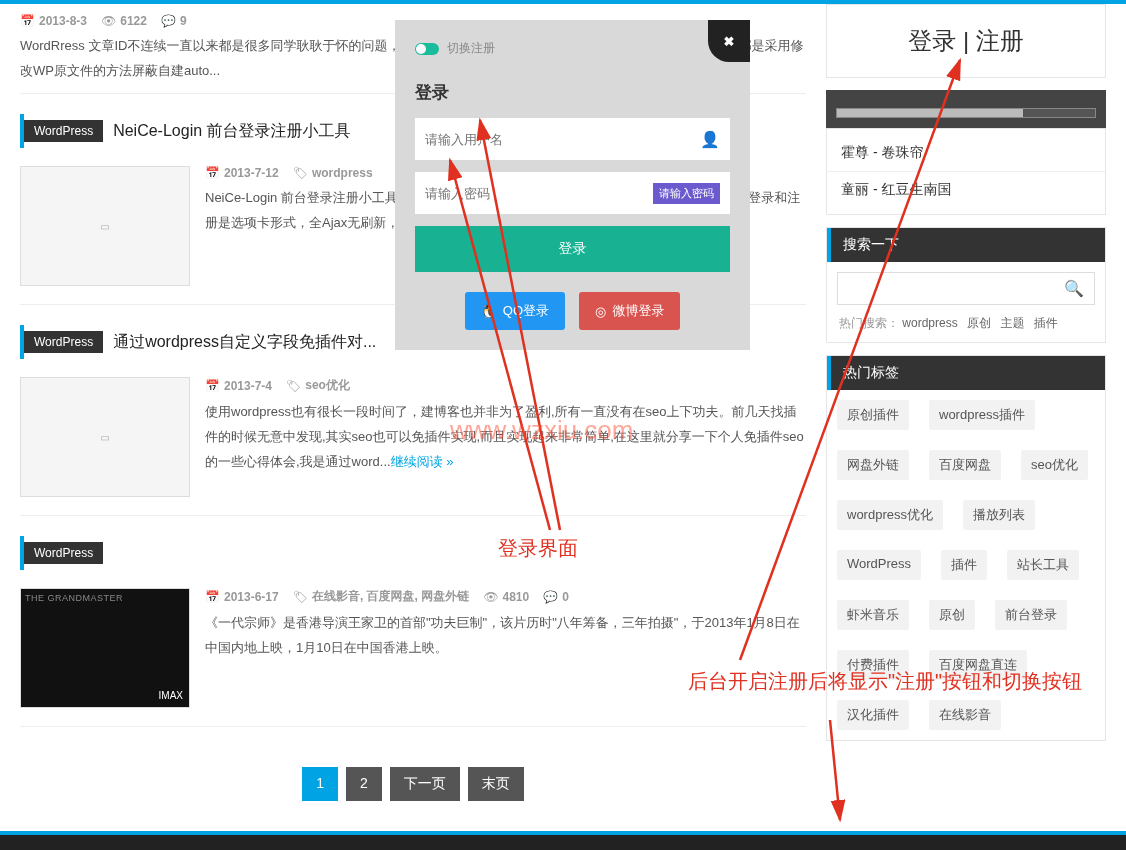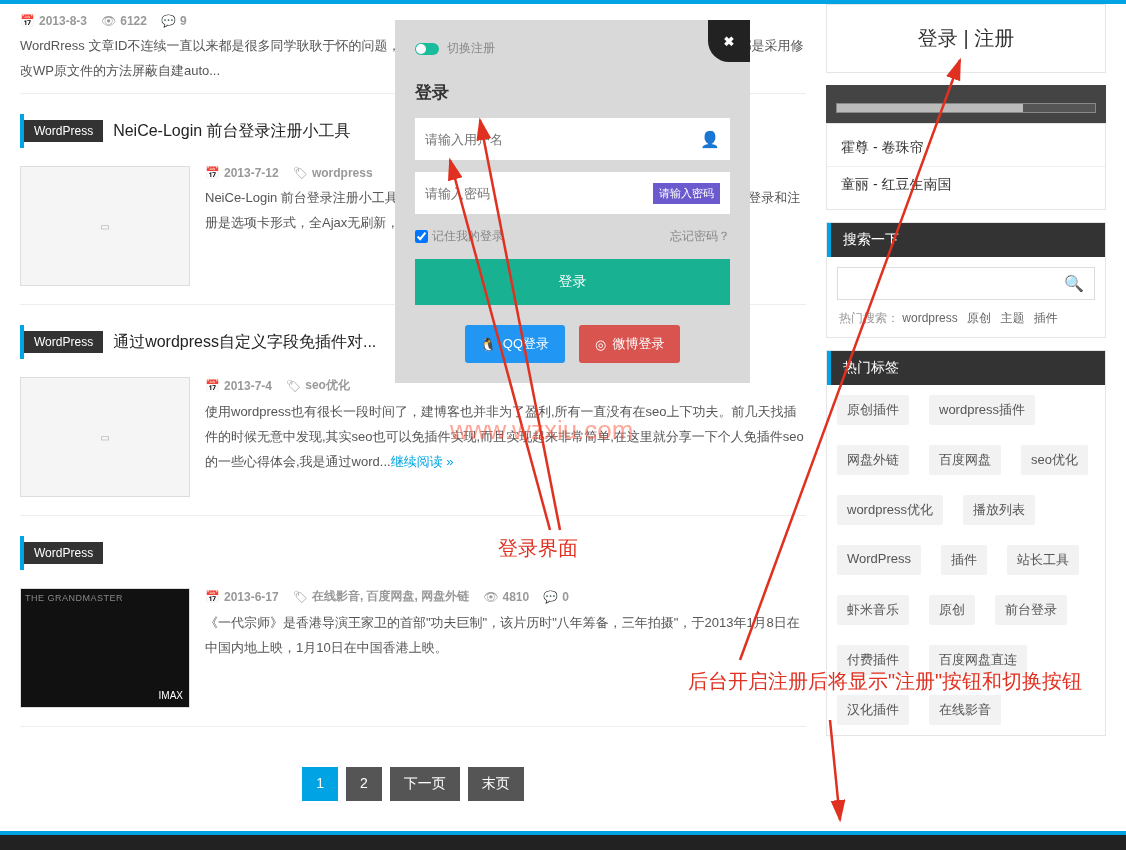--- a/index.html
+++ b/index.html
@@ -20,21 +20,21 @@
 .thumb-dark{background:#111;color:#fff;position:relative;overflow:hidden}
 .thumb-dark::before{content:"THE GRANDMASTER";position:absolute;top:4px;left:4px;font-size:9px;letter-spacing:0.5px;color:#888}
 .post-info{flex:1}
 .readmore{color:#00a4e4}
 .pagination{display:flex;justify-content:center;gap:8px;padding:40px 0 30px}
 .pagination a{display:inline-block;padding:8px 14px;background:#555;color:#fff;text-decoration:none;font-size:14px}
 .pagination a.active{background:#00a4e4}
 .footer-bar{background:#222;color:#ccc;text-align:center;padding:14px;font-size:13px;border-top:4px solid #00a4e4}
 .side-box{border:1px solid #e5e5e5;margin-bottom:12px}
 .side-head{background:#333;color:#fff;padding:8px 12px;font-size:14px;border-left:4px solid #00a4e4}
-.auth-box{text-align:center;padding:20px;font-size:20px}
+.auth-box{text-align:center;padding:20px;font-size:24px}
 .auth-box span{color:#333}
 .player{background:#444;color:#fff;padding:10px}
 .player-title-row{display:flex;align-items:center;justify-content:space-between;font-size:14px}
 .player-time{font-size:11px;color:#ccc}
 .player-bars{display:flex;gap:2px}
 .player-bars i{width:3px;height:12px;background:#ccc;display:block}
 .progress{height:10px;border:1px solid #888;margin-top:8px;background:#555;position:relative}
 .progress-fill{height:100%;background:#bbb;width:72%}
 .playlist{padding:6px 0}
 .playlist-item{padding:9px 14px;font-size:14px;border-bottom:1px solid #eee}
@@ -256,27 +256,20 @@
   </div>
   <h3>登录</h3>
   <div class="ipt-wrap">
     <input placeholder="请输入用户名" style="">
     <span class="ipt-icon">👤</span>
   </div>
   <div class="ipt-wrap">
     <input type="password" placeholder="请输入密码" style="">
     <button class="btn-pwd">请输入密码</button>
   </div>
-  <div class="check-row">
-    <label>
-        <input type="checkbox" checked="" style="">
-        <span>记住我的登录</span>
-      </label>
-    <a>忘记密码？</a>
-  </div>
   <button class="btn-login">登录</button>
   <div class="social-row">
     <button class="btn-qq">
         <span>🐧</span>
         <span>QQ登录</span>
       </button>
     <button class="btn-wb">
         <span>◎</span>
         <span>微博登录</span>
       </button>

